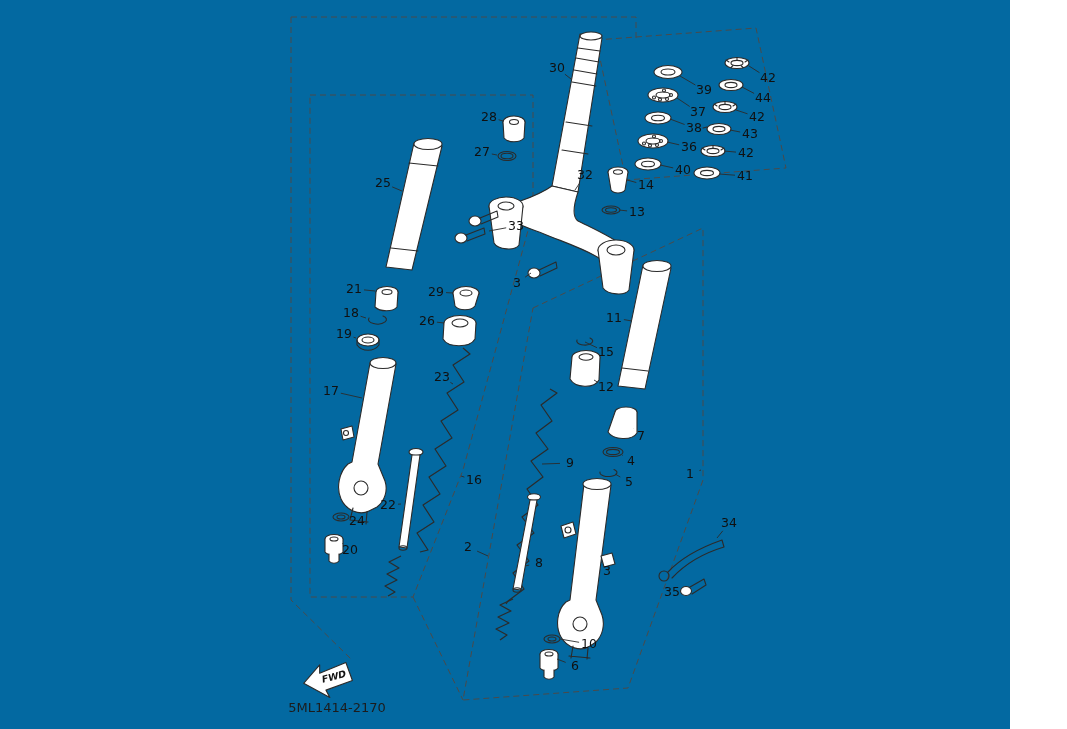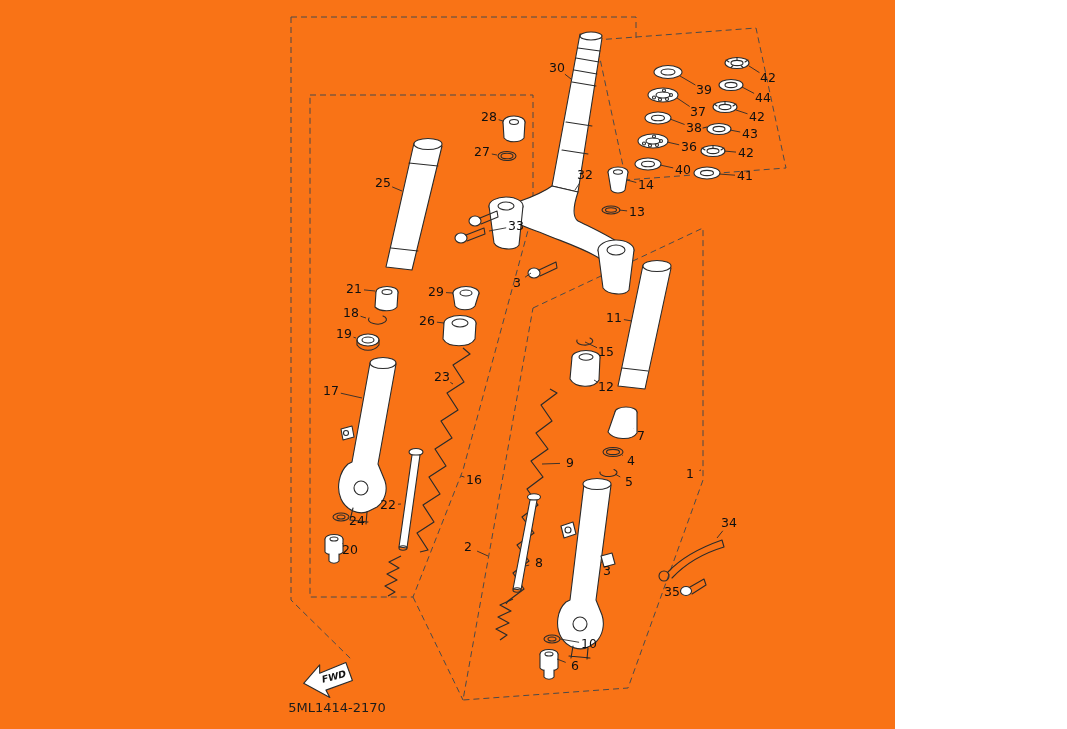--- a/index.html
+++ b/index.html
@@ -1,16 +1,16 @@
 <!DOCTYPE html>
 <html><head>
 <meta charset="utf-8">
 <style>
   html,body{margin:0;padding:0;background:#ffffff;}
-  .canvas{width:895px;height:729px;background:#f97316;position:relative;overflow:hidden;
+  .canvas{width:1010px;height:729px;background:#0369a1;position:relative;overflow:hidden;
           font-family:"DejaVu Sans","Liberation Sans",sans-serif;}
   svg{display:block;}
   .p{fill:none;stroke:#2b2b2b;stroke-width:1.1;stroke-linecap:round;stroke-linejoin:round;}
   .f{fill:#ffffff;}
   .spring{fill:none;stroke:#2b2b2b;stroke-width:1.2;stroke-linejoin:round;}
   .dash{fill:none;stroke:#4a4a4a;stroke-width:1;stroke-dasharray:6 4;}
   #labels text{font:12.5px "DejaVu Sans","Liberation Sans",sans-serif;fill:#101010;text-anchor:middle;}
   #leaders line{stroke:#2b2b2b;stroke-width:0.9;}
   .code{font:13px "DejaVu Sans","Liberation Sans",sans-serif;fill:#1c1c1c;text-anchor:middle;}
   .fwd-text{font:italic bold 9.5px "DejaVu Sans","Liberation Sans",sans-serif;fill:#111;text-anchor:middle;}

